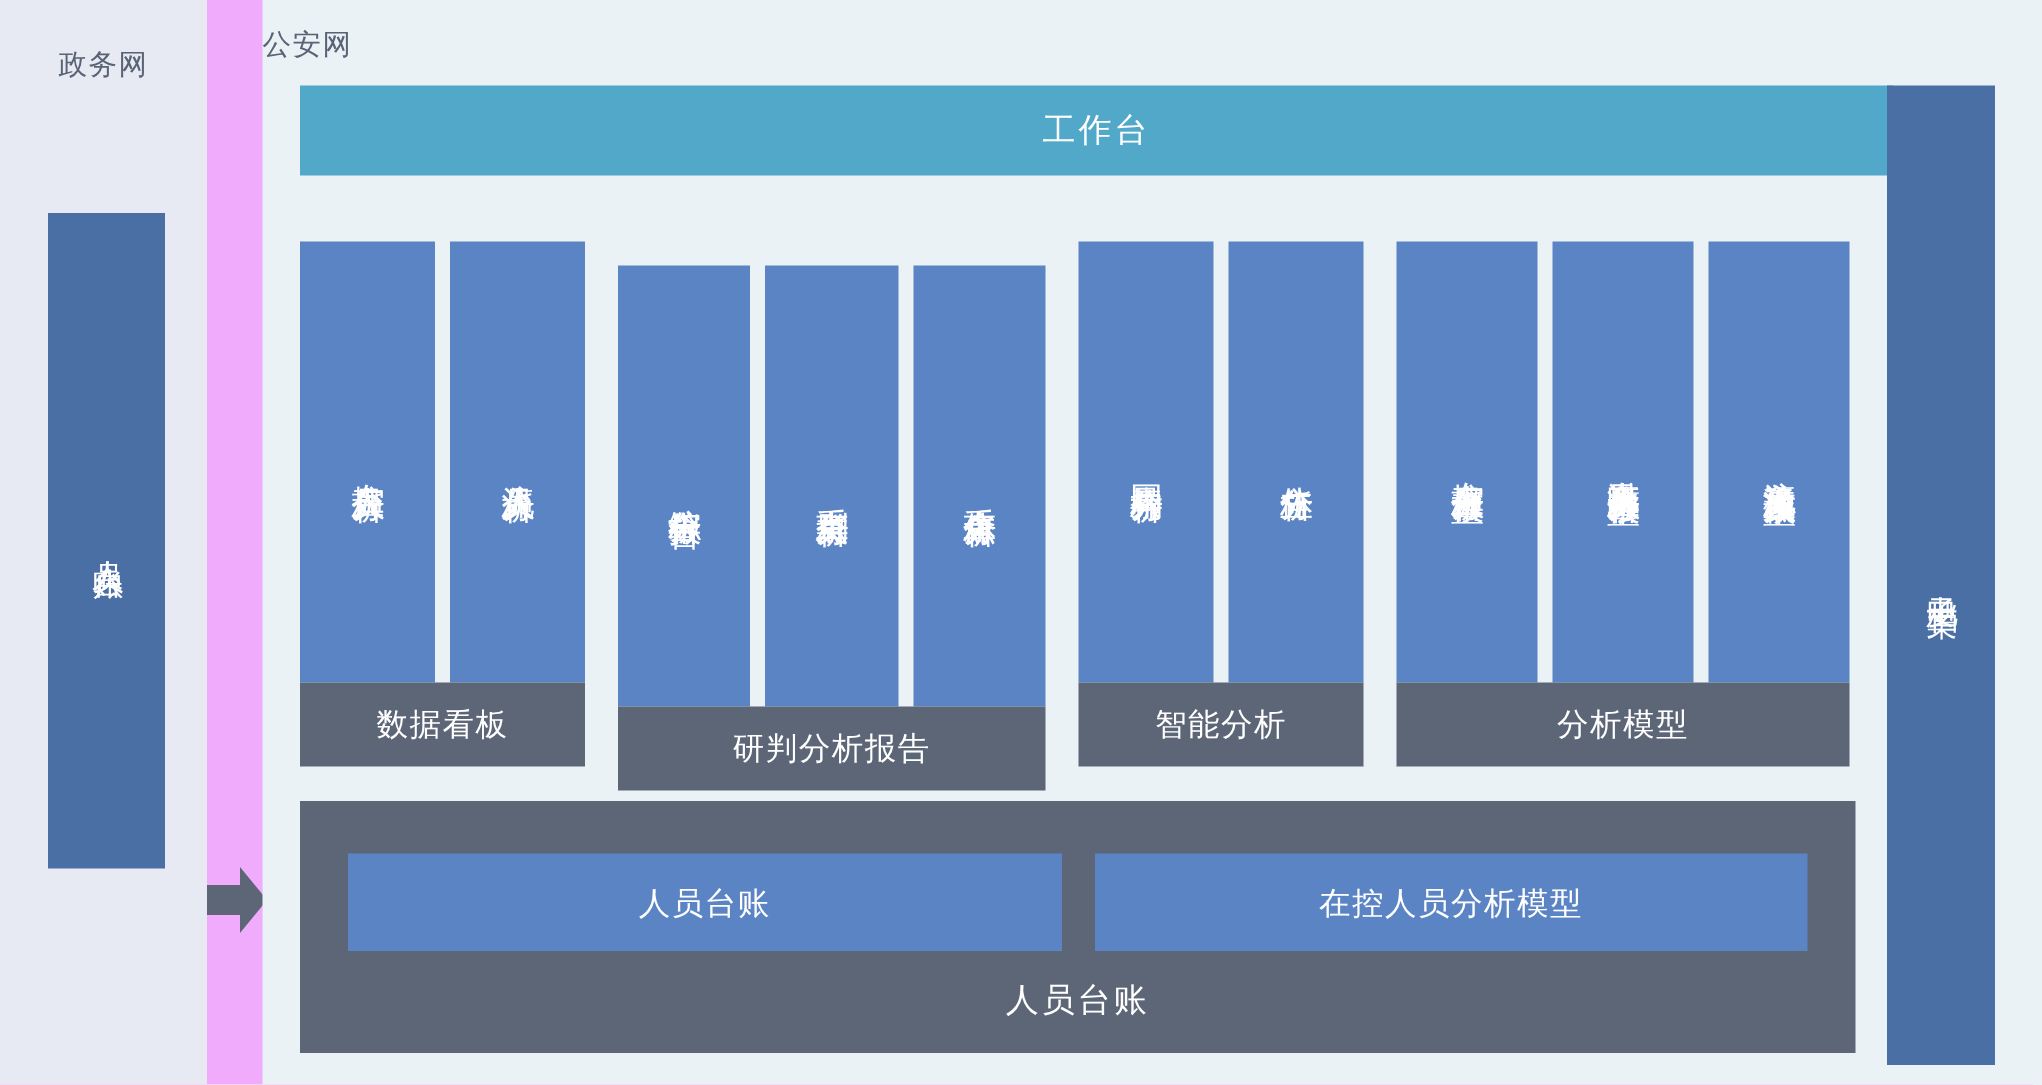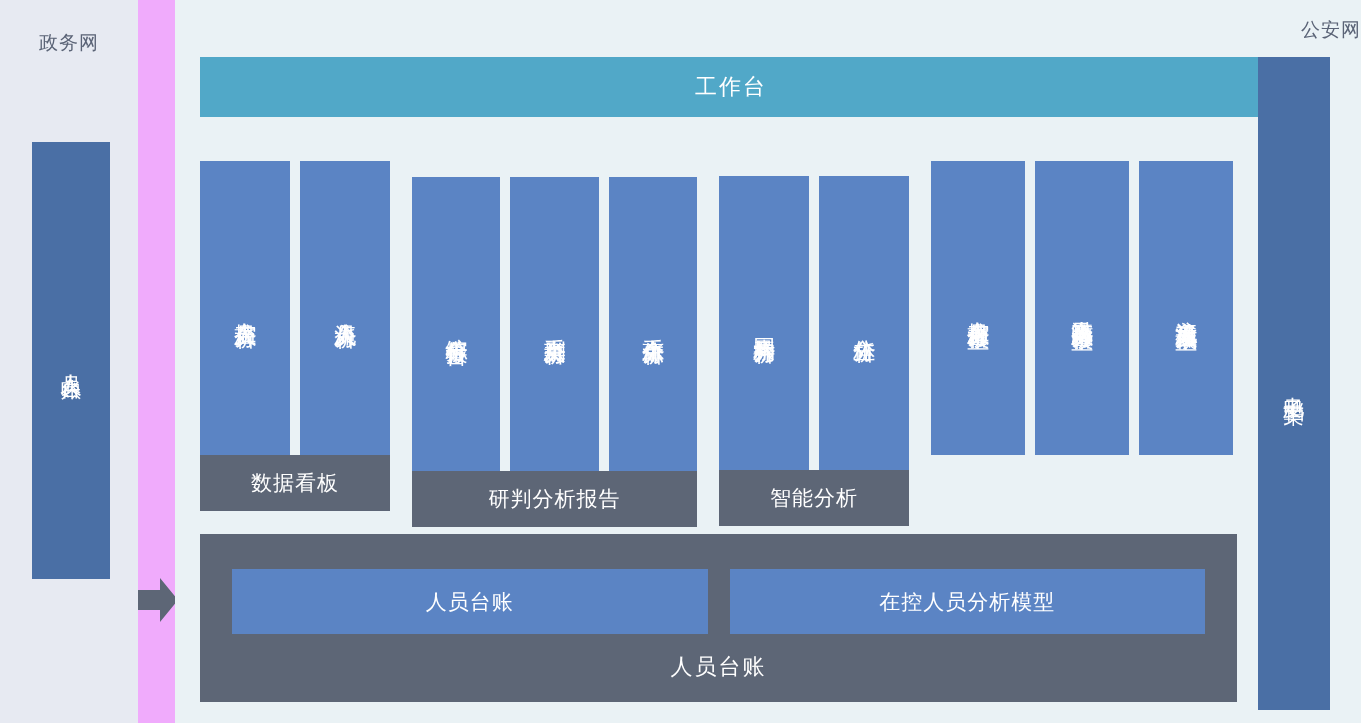--- a/index.html
+++ b/index.html
@@ -70,21 +70,21 @@
     position: absolute;
     left: 175px; top: 0;
     width: 1186px;
     height: 723px;
     background: #EAF2F5;
   }
   .main-title {
     position: absolute;
     left: 0; top: 17px;
     width: 1186px;
-    text-align: right;
+    text-align: left;
     font-size: 19px;
     color: #5A6376;
     letter-spacing: 1px;
   }
 
   
   .workbench {
     position: absolute;
     left: 25px; top: 57px;
     width: 1062px;
@@ -153,21 +153,21 @@
     align-items: center;
     justify-content: center;
     color: #ffffff;
     font-size: 21px;
     letter-spacing: 1px;
   }
 
   
   .g1 { left: 0px;   width: 190px; }
   .g2 { left: 212px; width: 285px; margin-top: 16px; }
-  .g3 { left: 519px; width: 190px; margin-top: 15px; }
+  .g3 { left: 519px; width: 190px; }
   .g4 { left: 731px; width: 302px; }
 
   
   .ledger {
     position: absolute;
     left: 25px; top: 534px;
     width: 1037px;
     height: 168px;
     background: #5D6676;
   }
@@ -275,20 +275,21 @@
           <div class="col">
             <span class="vtext">在控人员分析模型</span>
           </div>
           <div class="col">
             <span class="vtext">潜在风险人员分析模型</span>
           </div>
           <div class="col">
             <span class="vtext">流入涉稳重点人员模型</span>
           </div>
         </div>
+        <div class="group-label">分析模型</div>
       </div>
 
     </div>
 
     <div class="ledger">
       <div class="ledger-cards">
         <div class="ledger-card">
           <span>人员台账</span>
         </div>
         <div class="ledger-card">

